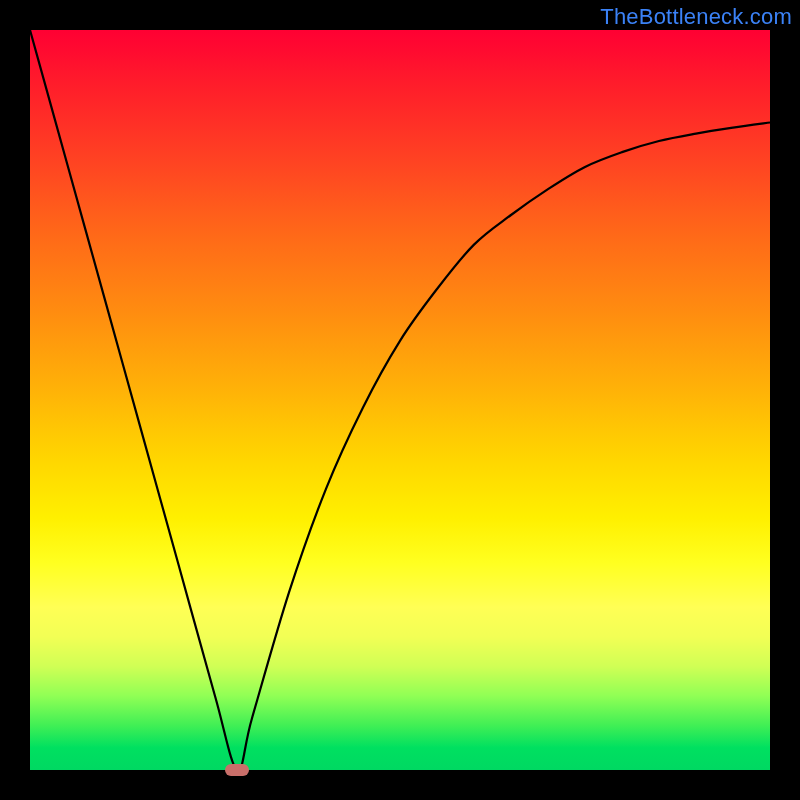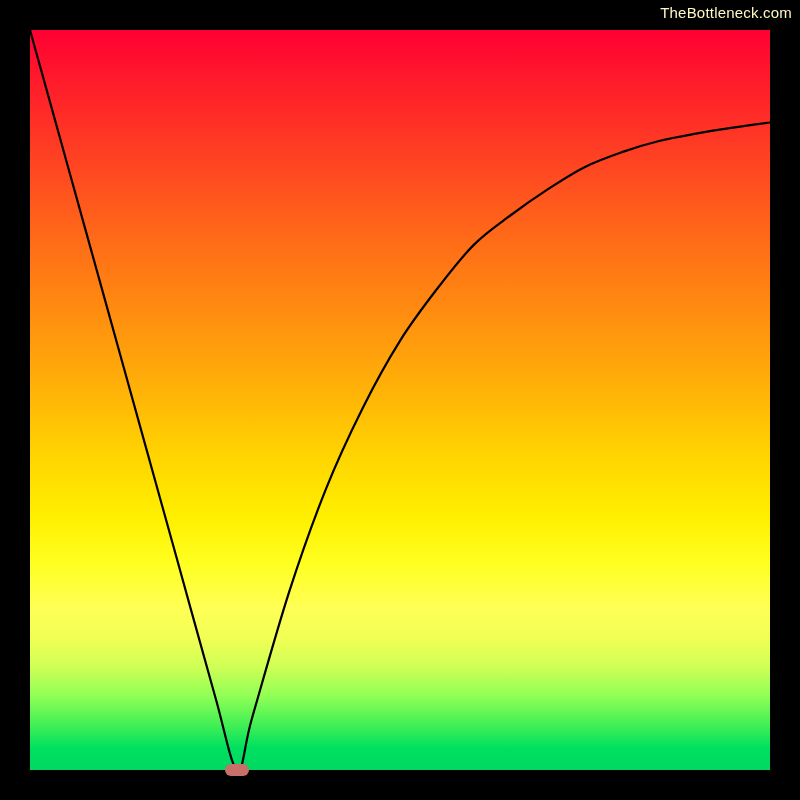--- a/index.html
+++ b/index.html
@@ -32,22 +32,22 @@
       #90ff55 90%,
       #40ef55 94%,
       #00e060 97%,
       #00d862 100%);
   }
   .watermark {
     position: absolute;
     top: 4px;
     right: 8px;
     font-family: Arial, Helvetica, sans-serif;
-    font-size: 15px;
-    color: #fef9c3;
+    font-size: 22px;
+    color: #3b82f6;
     letter-spacing: 0.2px;
     user-select: none;
   }
   svg.curve {
     position: absolute;
     left: 0; top: 0;
     width: 740px; height: 740px;
     overflow: visible;
   }
   .marker {

